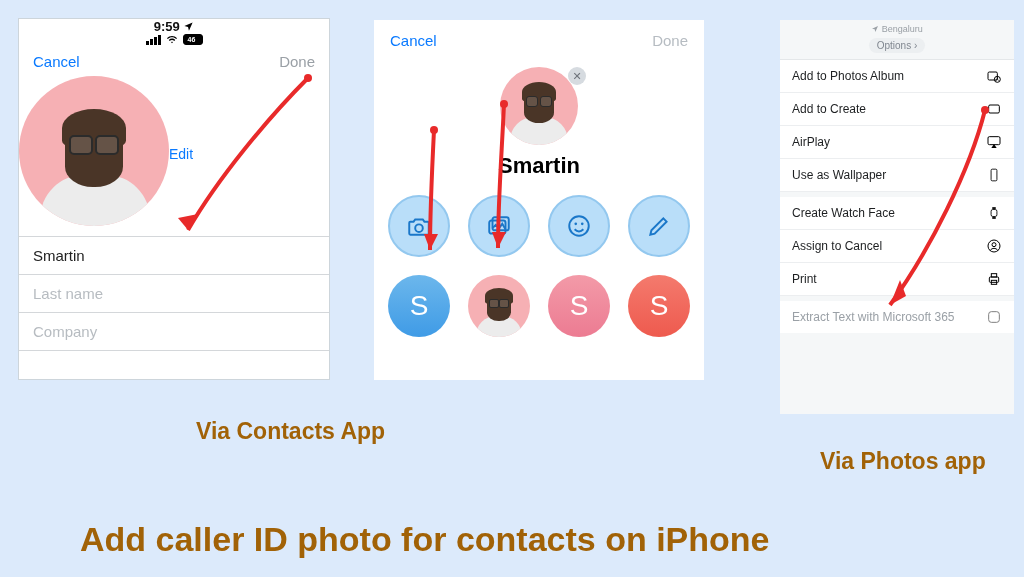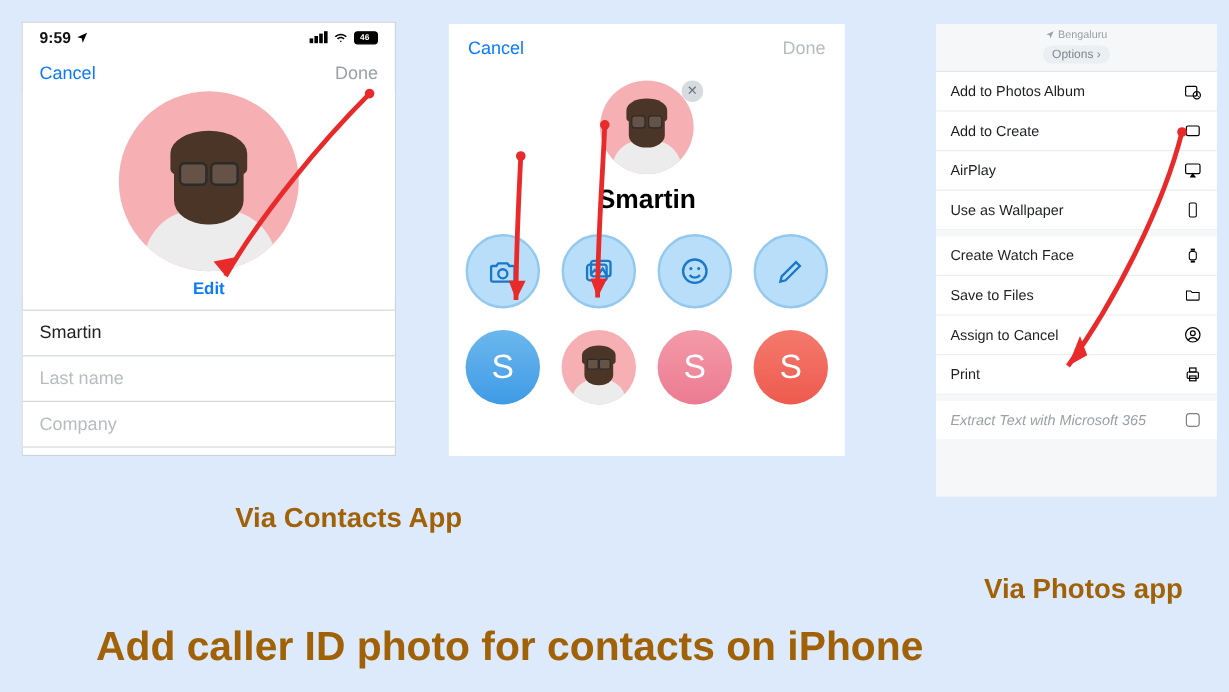--- a/index.html
+++ b/index.html
@@ -24,36 +24,37 @@
   }
   .status-bar {
     height: 24px;
     display: flex;
     align-items: center;
     justify-content: space-between;
     padding: 0 14px;
     font-size: 13px;
     font-weight: 700;
     color: #111;
+    flex-direction: column;
   }
   .status-right { display: flex; align-items: center; gap: 4px; }
   .signal-bars { display: inline-flex; align-items: flex-end; gap: 1px; }
   .signal-bars span { width: 3px; background: #000; display: inline-block; }
   .signal-bars span:nth-child(1){height:4px;} .signal-bars span:nth-child(2){height:6px;}
   .signal-bars span:nth-child(3){height:8px;} .signal-bars span:nth-child(4){height:10px;}
   .wifi-icon, .battery-box { display:inline-flex; }
   .battery-box { border:1.5px solid #000; border-radius:3px; width:20px; height:11px; padding:1px; font-size:7px; line-height:1; align-items:center; justify-content:center; font-weight:700; background:#000; color:#fff;}
   .battery-box::after{content:""; width:2px; height:5px; background:#000; position:relative; left:4px; border-radius:0 1px 1px 0;}
   .nav-row1 {
     display: flex; justify-content: space-between; padding: 10px 14px 6px;
     font-size: 15px;
   }
   .nav-cancel { color: #0a7aff; }
   .nav-done { color: #9aa0a6; }
-  .avatar-area { display:flex; flex-direction:column; align-items:center; padding-top:0px; background:#fff;font-weight:bold;}
+  .avatar-area { display:flex; flex-direction:row; align-items:center; padding-top:0px; background:#fff;}
   .pink-circle {
     width: 150px; height: 150px; border-radius: 50%;
     background: #f6b0b4; position: relative; overflow: hidden;
     display:flex; align-items:flex-end; justify-content:center;
   }
   .memoji {
     width: 115px; height: 115px; position: relative;
   }
   .memoji .face { width:56px; height:66px; background:#f3caa8; border-radius:48% 48% 44% 44%; position:absolute; left:29px; top:4px;}
   .memoji .hair { width:64px; height:38px; background:#4a3527; border-radius:60% 60% 20% 20%; position:absolute; left:25px; top:-2px;}
@@ -115,28 +116,28 @@
   .p3-loc { font-size:9px; color:#9aa0a6;}
   .p3-options { font-size:10px; color:#808790; background:#eceff1; border-radius:9px; padding:2px 8px; margin-top:4px;}
   .p3-list { background:#fff;}
   .p3-item {
     display:flex; justify-content:space-between; align-items:center;
     padding:8px 12px; font-size:12px; color:#1d1f21;
     border-bottom:1px solid #eceef0; min-height:30px;
   }
   .p3-sep { height:5px; background:#f5f7f8; border:none;}
   .p3-item .ic { width:16px;height:16px; display:flex;align-items:center;justify-content:center; color:#1d1f21;}
-  .p3-item:last-child{border-bottom:none;font-style:italic;}
+  .p3-item:last-child{border-bottom:none;}
 
   
   .caption {
     position:absolute; font-weight:700; color:#a16207;
   }
   .caption.contacts{ left:196px; top:418px; font-size:23px;}
-  .caption.photos{ left:820px; top:448px; font-size:23px;margin-top:29px;}
+  .caption.photos{ left:820px; top:448px; font-size:23px;}
   .caption.main{ left:80px; top:520px; font-size:34px;}
 
   
   svg.annot { position:absolute; overflow:visible; pointer-events:none;}
   .arrow-stroke { stroke:#e82a2a; stroke-width:4; fill:none;}
   .arrow-head { fill:#e82a2a;}
 
   
   .i-cam, .i-photo, .i-emoji, .i-pencil { width:26px;height:26px;}
 </style>
@@ -320,28 +321,20 @@
       <span>Create Watch Face</span>
       <span class="ic">
           <svg width="14" height="16" viewBox="0 0 24 24">
             <rect x="7" y="6" width="10" height="12" rx="3" fill="none" stroke="#000" stroke-width="1.5"></rect>
             <rect x="9" y="2" width="6" height="3" fill="#000"></rect>
             <rect x="9" y="19" width="6" height="3" fill="#000"></rect>
           </svg>
         </span>
     </div>
     <div class="p3-item">
-      <span>Save to Files</span>
-      <span class="ic">
-          <svg width="16" height="14" viewBox="0 0 24 24">
-            <path d="M3 6h6l2 2h10v10a1 1 0 01-1 1H4a1 1 0 01-1-1V6z" fill="none" stroke="#000" stroke-width="1.5"></path>
-          </svg>
-        </span>
-    </div>
-    <div class="p3-item">
       <span>Assign to Cancel</span>
       <span class="ic">
           <svg width="16" height="16" viewBox="0 0 24 24">
             <circle cx="12" cy="12" r="9" fill="none" stroke="#000" stroke-width="1.5"></circle>
             <circle cx="12" cy="10" r="3" fill="none" stroke="#000" stroke-width="1.5"></circle>
             <path d="M6 19c1.5-2.5 4-3.5 6-3.5s4.5 1 6 3.5" fill="none" stroke="#000" stroke-width="1.5"></path>
           </svg>
         </span>
     </div>
     <div class="p3-item">

